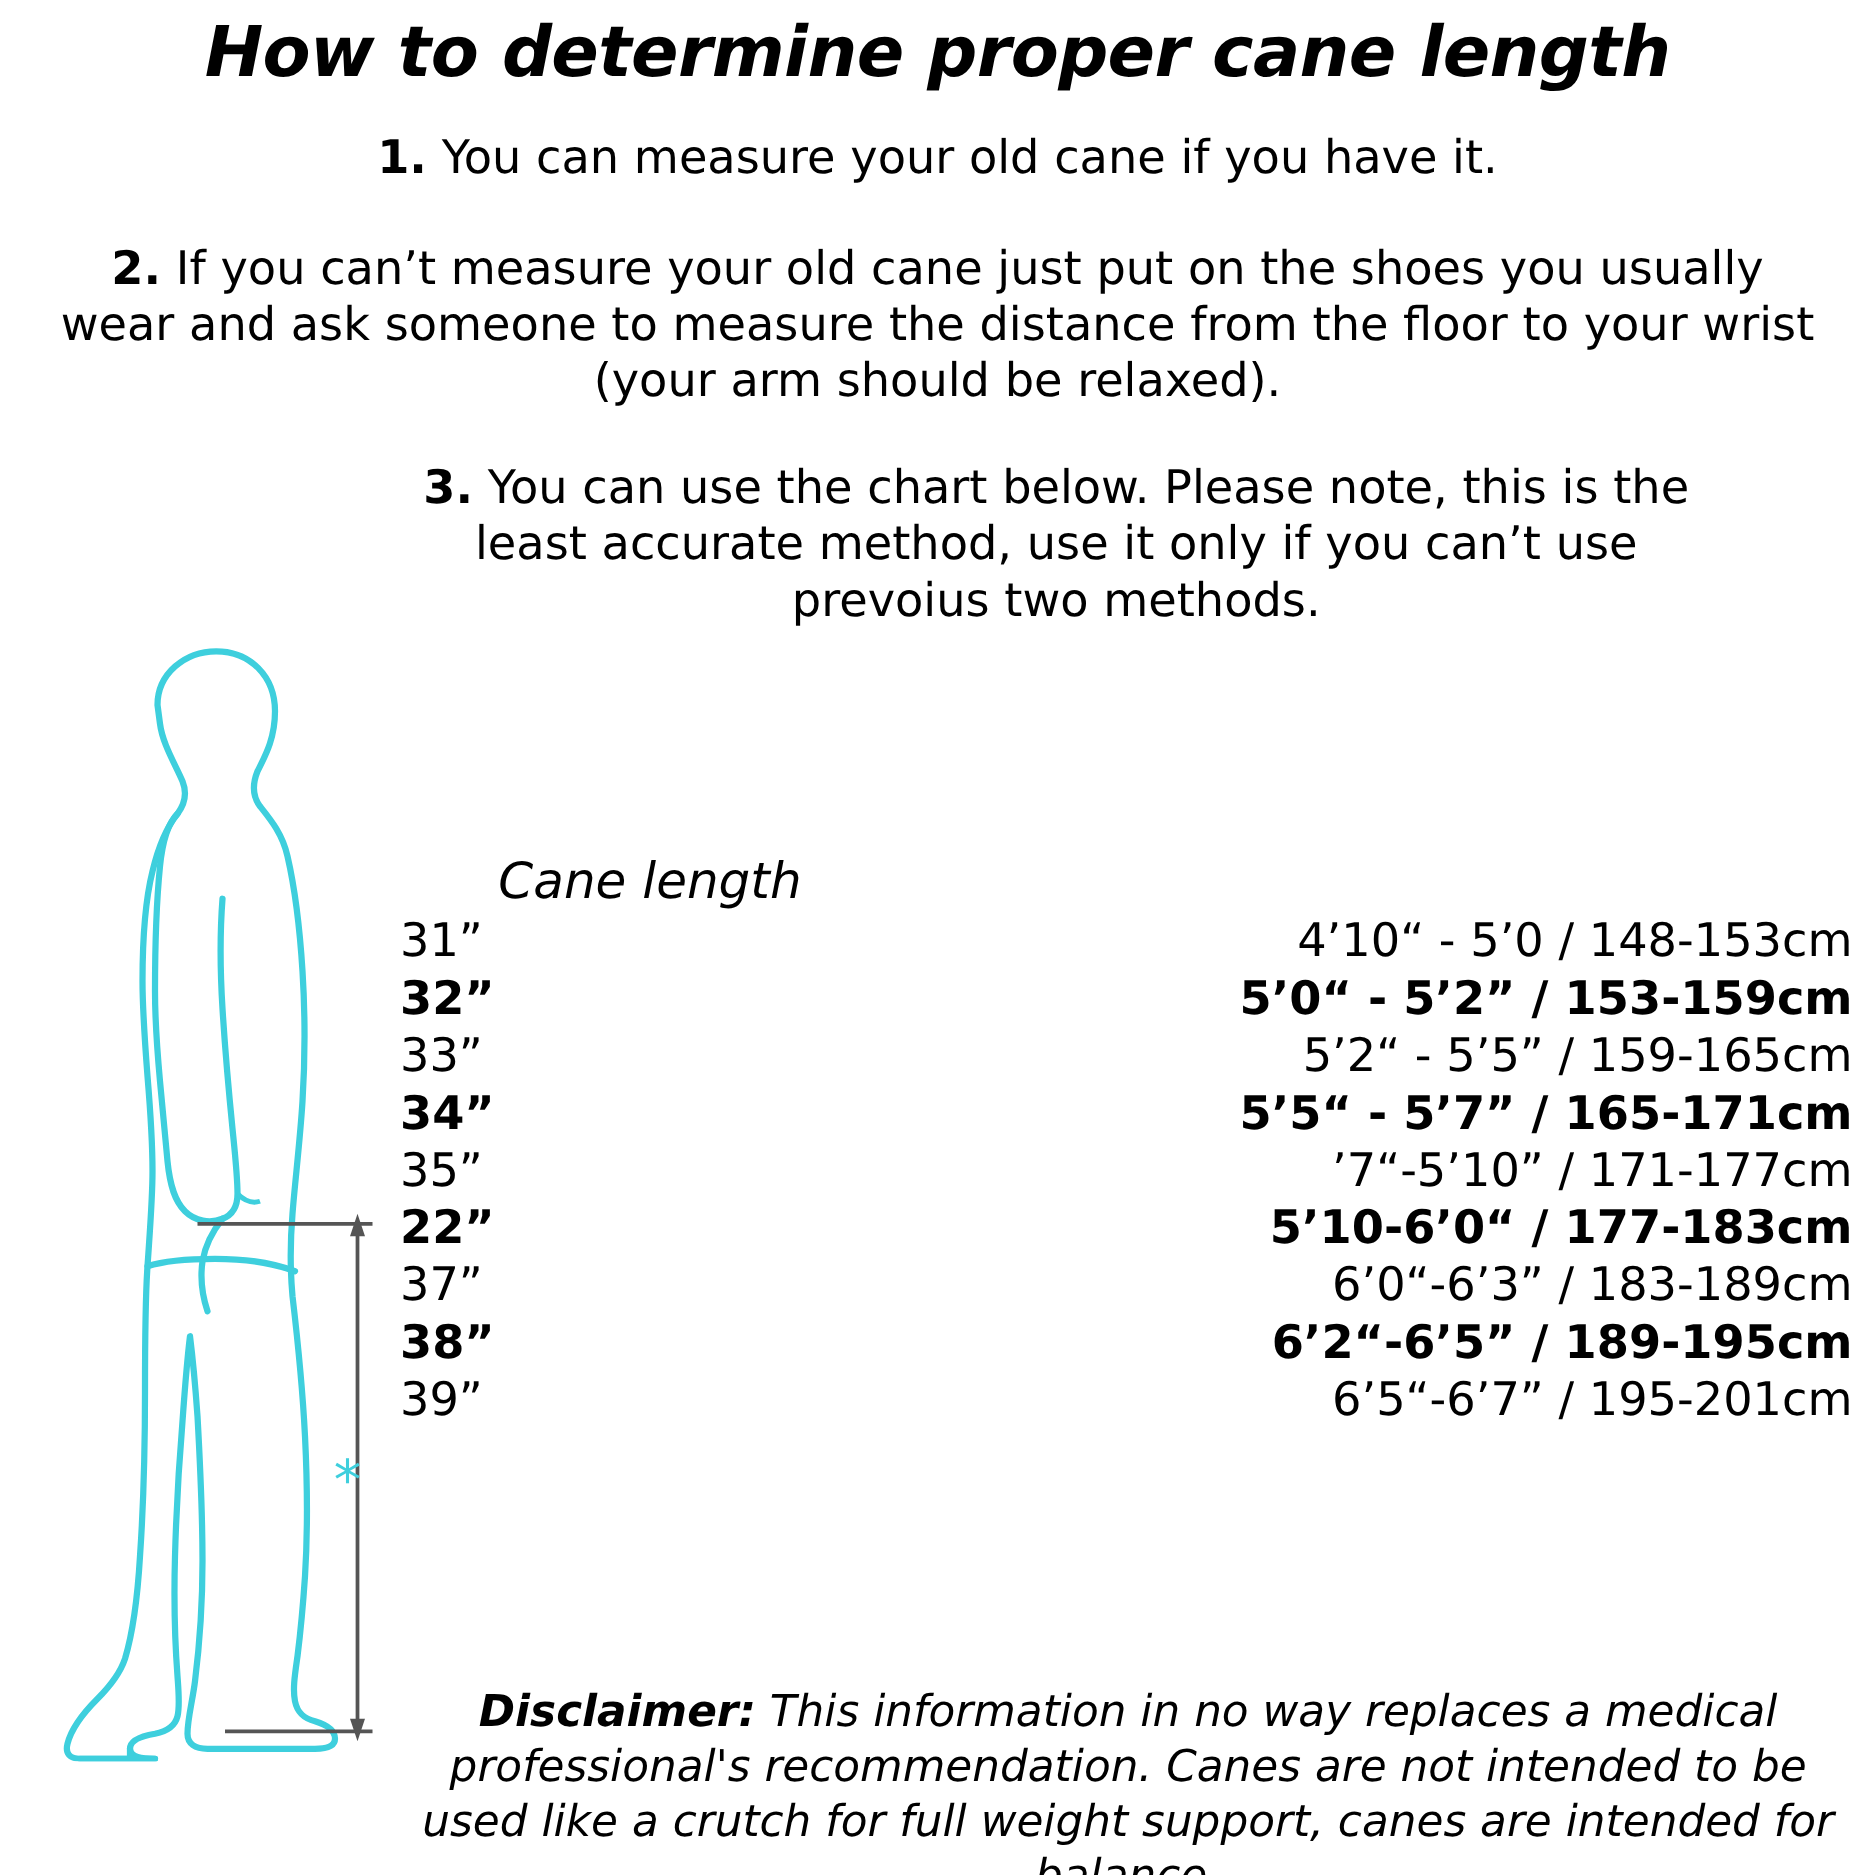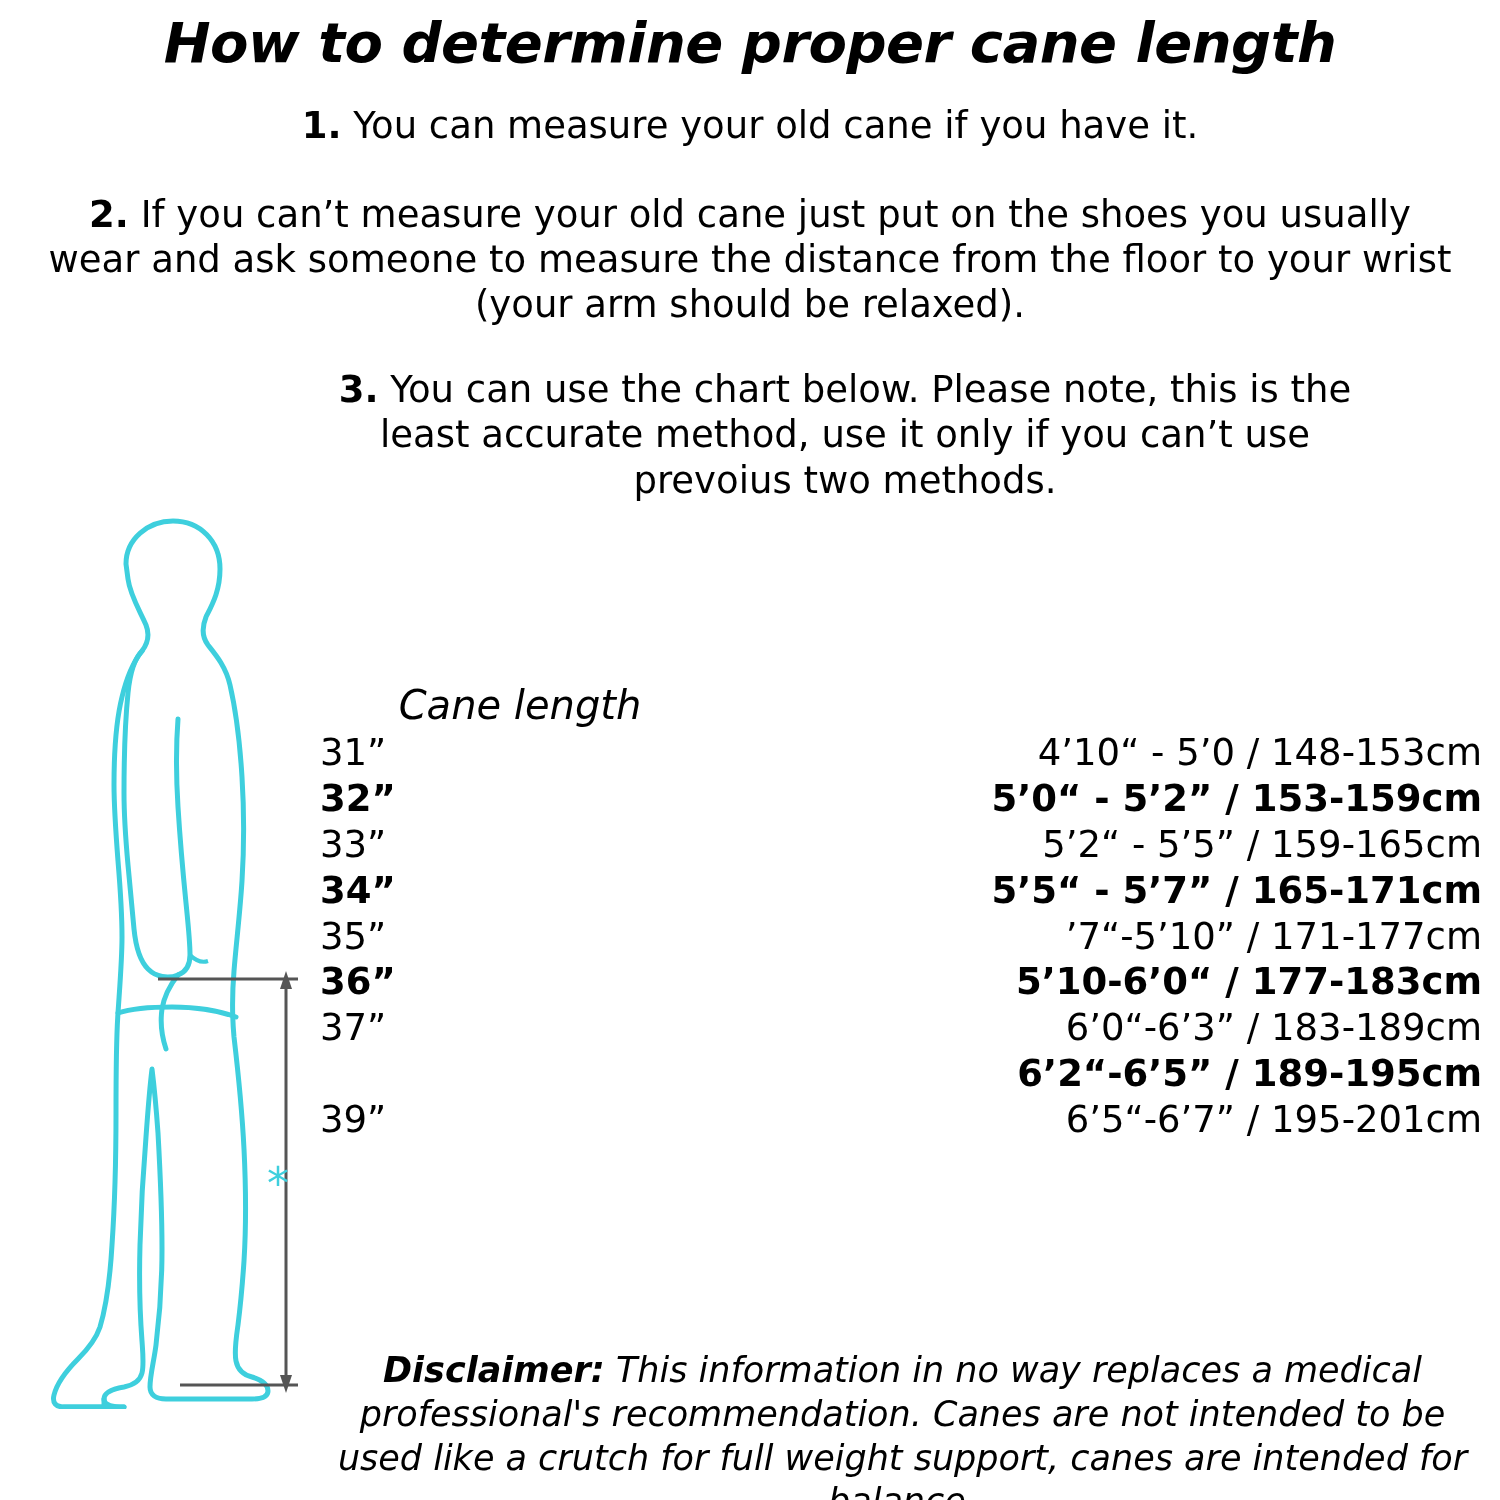--- a/index.html
+++ b/index.html
@@ -228,28 +228,29 @@
     </div>
     <div class="row bold">
       <div class="cane">34”</div>
       <div class="height">5’5“ - 5’7”  /  165-171cm</div>
     </div>
     <div class="row">
       <div class="cane">35”</div>
       <div class="height">’7“-5’10”  /  171-177cm</div>
     </div>
     <div class="row bold">
-      <div class="cane">36”</div>
+      <div class="cane">22”</div>
       <div class="height">5’10-6’0“  /  177-183cm</div>
     </div>
     <div class="row">
       <div class="cane">37”</div>
       <div class="height">6’0“-6’3”  /  183-189cm</div>
     </div>
     <div class="row bold">
+      <div class="cane">38”</div>
       <div class="height">6’2“-6’5”  /  189-195cm</div>
     </div>
     <div class="row">
       <div class="cane">39”</div>
       <div class="height">6’5“-6’7”  /  195-201cm</div>
     </div>
   </div>
 
   <p class="disclaimer">
     <b>Disclaimer:</b><span> This information in no way replaces a medical professional's recommendation. Canes are not intended to be used like a crutch for full weight support, canes are intended for balance.</span>

